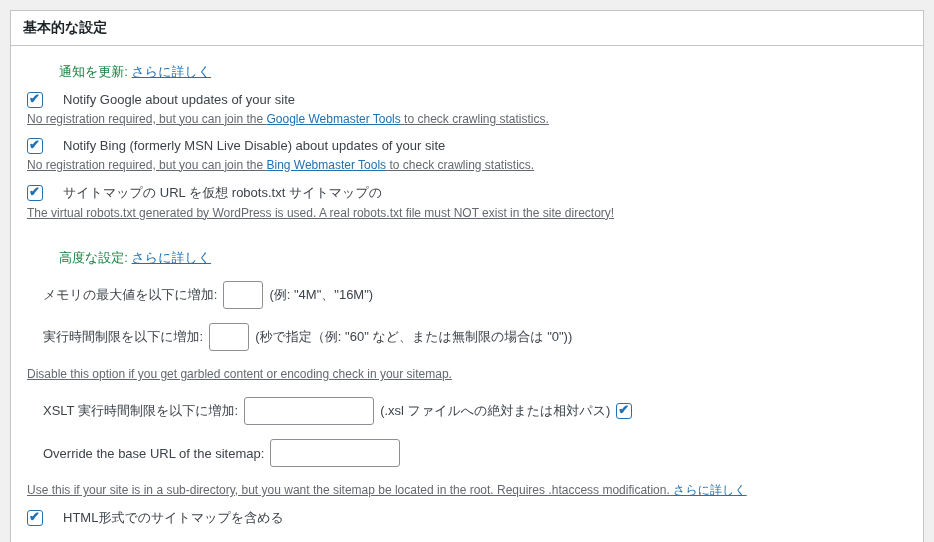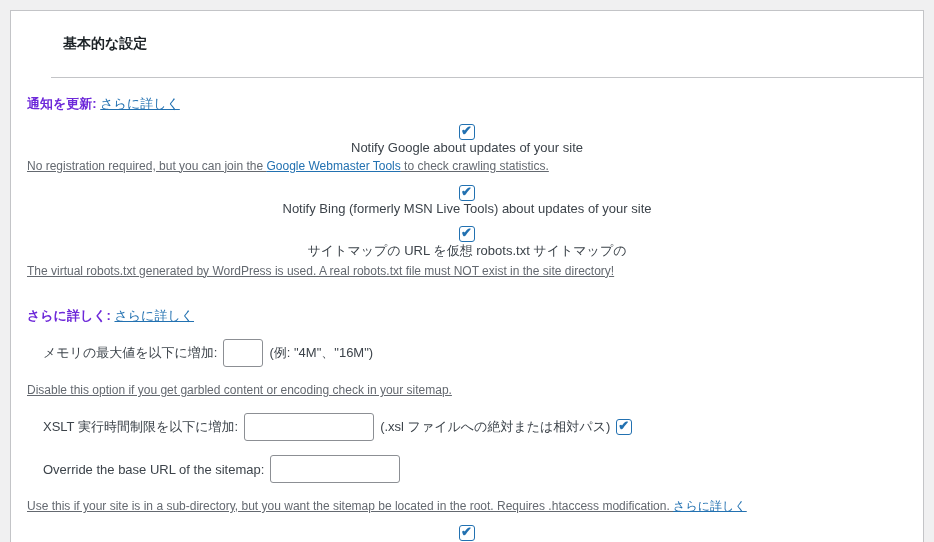--- a/index.html
+++ b/index.html
@@ -9,50 +9,49 @@
       padding: 10px;
       font-size: 13px;
       color: #3c434a;
     }
     .panel {
       background: #fff;
       border: 1px solid #c3c4c7;
     }
     .panel-header {
       border-bottom: 1px solid #c3c4c7;
-      padding: 24px 12px;
+      padding: 8px 12px;
       font-weight: bold;
       font-size: 14px;
       color: #1d2327;
-      margin-left: 40px;
     }
     .panel-body {
       padding: 12px 16px 24px;
     }
     .group-label {
-      font-weight: bold;
-      color: #6d28d9;
+      font-weight: normal;
+      color: #15803d;
       display: inline;
+      margin-left: 32px;
     }
     .link {
       color: #2271b1;
       text-decoration: underline;
       cursor: pointer;
       margin-top: 13px;
     }
     .row {
       margin: 4px 0;
       line-height: 1.5;
     }
     .check-row {
       display: flex;
       align-items: center;
-      gap: 0;
+      gap: 20px;
       margin-top: 10px;
-      flex-direction: column;
     }
     .desc {
       color: #646970;
       font-size: 12px;
       margin-top: 2px;
       margin-bottom: 4px;
       line-height: 1.5;
       text-decoration: underline;
     }
     input[type="checkbox"] {
@@ -115,42 +114,50 @@
     <div class="check-row">
       <input type="checkbox" checked="" style="">
       <span class="main-text">Notify Google about updates of your site</span>
     </div>
     <div class="desc">
       <span>No registration required, but you can join the </span><a class="link">Google Webmaster Tools</a><span> to check crawling statistics.</span>
     </div>
 
     <div class="check-row">
       <input type="checkbox" checked="" style="">
-      <span class="main-text">Notify Bing (formerly MSN Live Tools) about updates of your site</span>
+      <span class="main-text">Notify Bing (formerly MSN Live Disable) about updates of your site</span>
+    </div>
+    <div class="desc">
+      <span>No registration required, but you can join the </span><a class="link">Bing Webmaster Tools</a><span> to check crawling statistics.</span>
     </div>
 
     <div class="check-row">
       <input type="checkbox" checked="" style="">
       <span class="main-text">サイトマップの URL を仮想 robots.txt サイトマップの</span>
     </div>
     <div class="desc">The virtual robots.txt generated by WordPress is used. A real robots.txt file must NOT exist in the site directory!</div>
 
     <div class="spacer"></div>
 
     <div class="row" style="margin-top:14px">
-      <span class="group-label">さらに詳しく:</span>
+      <span class="group-label">高度な設定:</span>
       <a class="link">さらに詳しく</a>
     </div>
 
     <div class="input-row">
       <label>メモリの最大値を以下に増加:</label>
       <input type="text" class="w-small" value="" style="">
       <span>(例: "4M"、"16M")</span>
     </div>
 
+    <div class="input-row">
+      <label>実行時間制限を以下に増加:</label>
+      <input type="text" class="w-small" value="" style="">
+      <span>(秒で指定（例: "60" など、または無制限の場合は "0"))</span>
+    </div>
 
     <div class="desc">Disable this option if you get garbled content or encoding check in your sitemap.</div>
 
     <div class="input-row">
       <label>XSLT 実行時間制限を以下に増加:</label>
       <input type="text" class="w-med" value="" style="">
       <span>(.xsl ファイルへの絶対または相対パス)</span>
       <span class="inline-check">
         <input type="checkbox" checked="" style="">
       </span>

